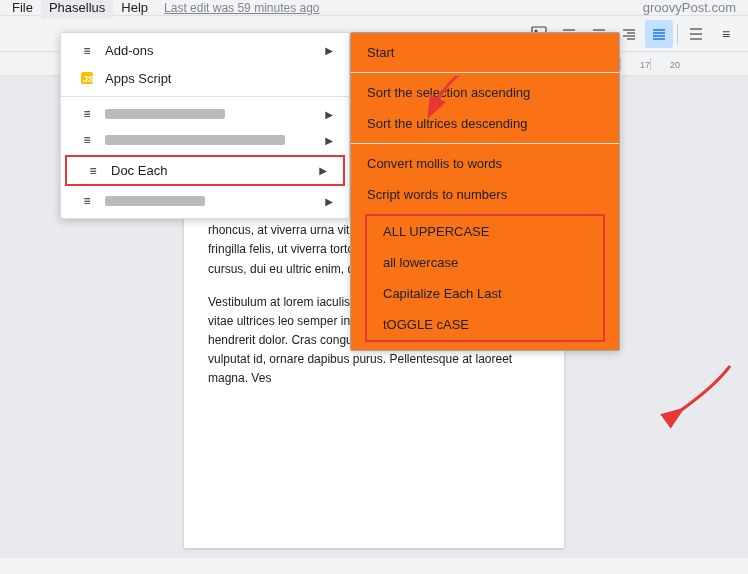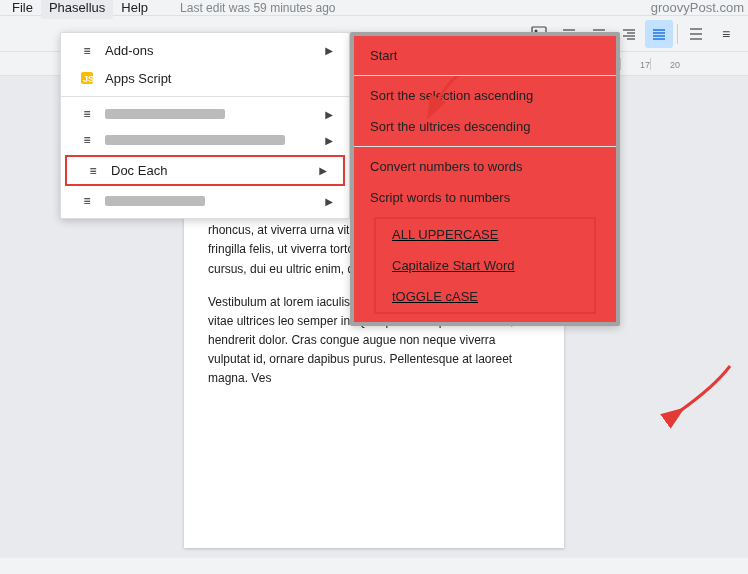--- a/index.html
+++ b/index.html
@@ -28,27 +28,28 @@
       padding: 4px 8px;
       cursor: pointer;
       border-radius: 3px;
       color: #202124;
       font-size: 13px;
     }
     .menu-bar-item.active { background: #e8eaed; }
     .last-edit {
       color: #80868b;
       font-size: 12px;
-      margin-left: 24px;
+      margin-left: 8px;
+      text-decoration: underline;
     }
     .site-name {
       margin-left: auto;
       color: #80868b;
       font-size: 13px;
-      margin-right: 0;
+      margin-right: 8px;
     }
 
     
     .toolbar {
       display: flex;
       align-items: center;
       background: #f1f3f4;
       height: 36px;
       padding: 0 8px;
       border-bottom: 1px solid #e0e0e0;
@@ -176,22 +177,22 @@
       height: 10px;
       display: inline-block;
       vertical-align: middle;
     }
 
     
     .submenu {
       position: absolute;
       top: 32px;
       left: 350px;
-      background: #ef4444;
-      border: 4px solid #a3a3a3;
+      background: #f97316;
+      border: 1px solid #a3a3a3;
       border-radius: 2px;
       box-shadow: 0 2px 8px rgba(0,0,0,0.2);
       width: 270px;
       z-index: 300;
       padding: 4px 0;
     }
     .submenu-item {
       padding: 8px 16px;
       cursor: pointer;
       color: #202124;
@@ -377,30 +378,33 @@
   </div>
   <hr class="submenu-divider">
   <div class="submenu-item">
     <span>Sort the selection ascending</span>
   </div>
   <div class="submenu-item">
     <span>Sort the ultrices descending</span>
   </div>
   <hr class="submenu-divider">
   <div class="submenu-item">
-    <span>Convert numbers to words</span>
+    <span>Convert mollis to words</span>
   </div>
   <div class="submenu-item">
     <span>Script words to numbers</span>
   </div>
 
-  <div style="border: 2px solid #e53935; margin: 4px 20px; text-decoration: underline;">
+  <div style="border: 2px solid #e53935; margin: 4px 14px;">
     <div class="submenu-item">
       <span>ALL UPPERCASE</span>
     </div>
     <div class="submenu-item">
-      <span>Capitalize Start Word</span>
+      <span>all lowercase</span>
+    </div>
+    <div class="submenu-item">
+      <span>Capitalize Each Last</span>
     </div>
     <div class="submenu-item">
       <span>tOGGLE cASE</span>
     </div>
   </div>
 </div>
 
 </body></html>

